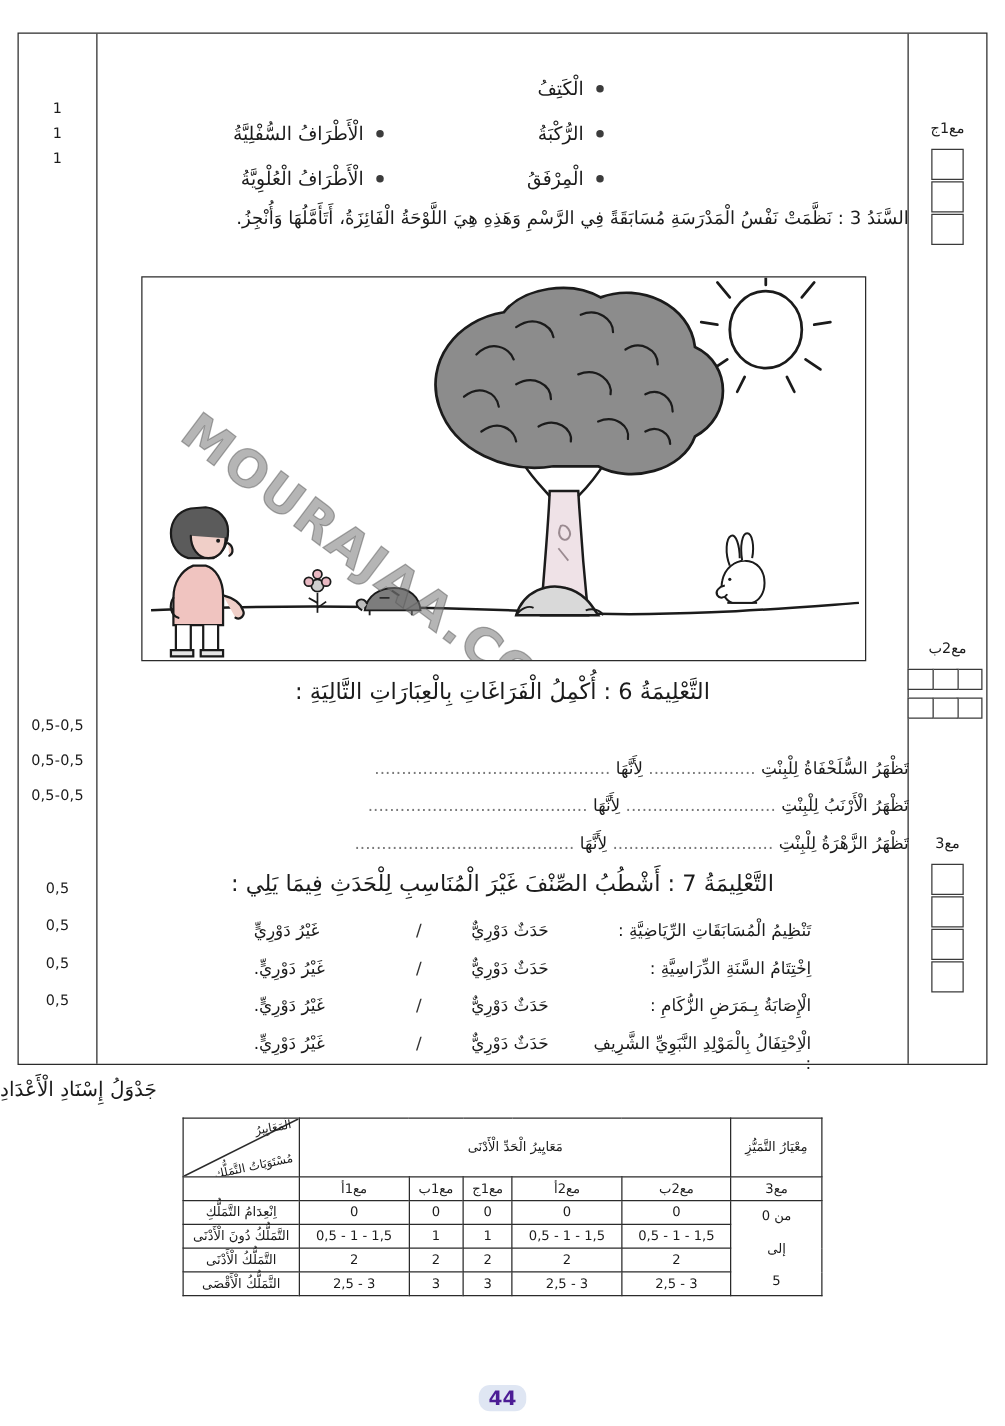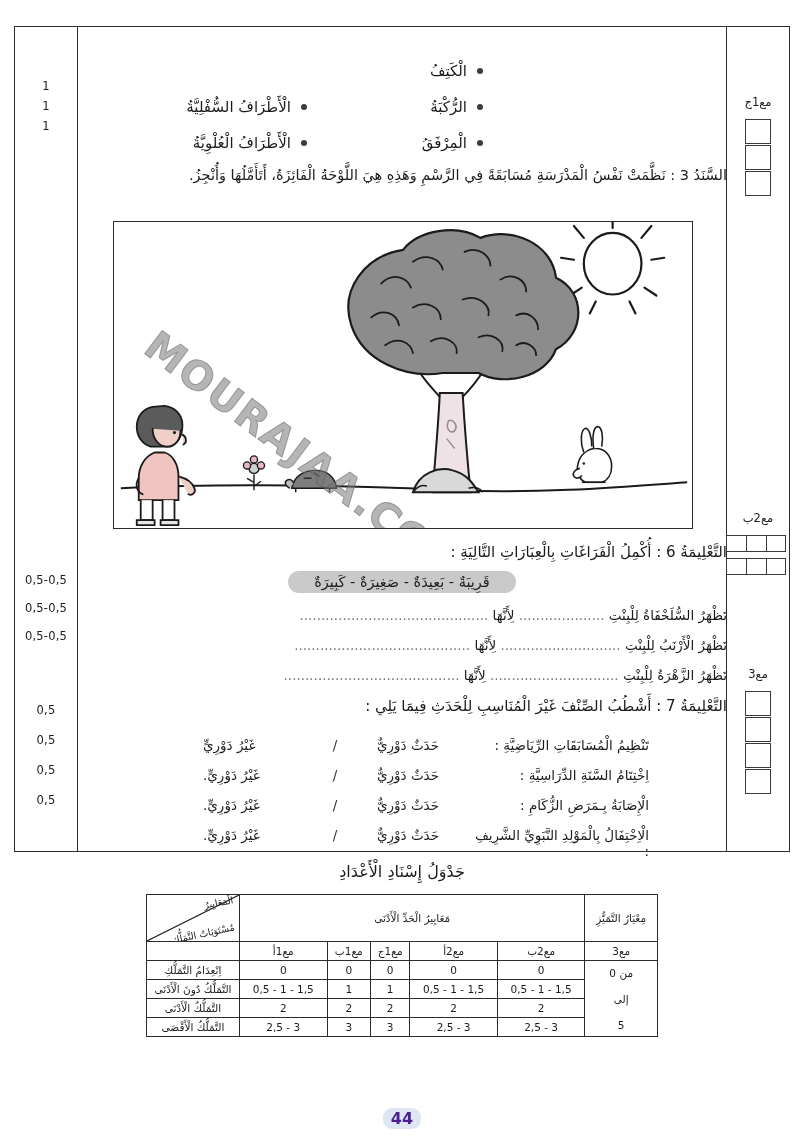--- a/index.html
+++ b/index.html
@@ -71,22 +71,22 @@
     position:absolute;left:50px;top:100px;
     font-family:"DejaVu Sans","Liberation Sans",sans-serif;
     font-size:40px;font-weight:bold;color:rgba(120,120,120,.55);
     transform:rotate(37deg);transform-origin:left top;
     letter-spacing:2px;-webkit-text-stroke:1px rgba(90,90,90,.5);
     pointer-events:none;white-space:nowrap;direction:ltr;
   }
 
   
   .instr{
-    position:absolute;right:0;width:100%;text-align:right;direction:rtl;
-    font-size:15px;white-space:nowrap;
+    position:absolute;right:0;width:100%;text-align:center;direction:rtl;
+    font-size:18px;white-space:nowrap;
   }
   .i6{top:484px;}
   .pill{
     position:absolute;left:0;right:0;top:512px;display:flex;justify-content:center;
   }
   .pill span{
     background:#c9c9c9;border-radius:13px;padding:3px 26px;font-size:14.5px;
     direction:rtl;color:#1d1d1d;
   }
   .fillrow{
@@ -108,21 +108,21 @@
   .qrow .opt1{width:122px;text-align:center;}
   .qrow .sep{width:24px;text-align:center;color:#333;}
   .qrow .opt2{width:120px;text-align:left;}
   .q1{top:678px;}
   .q2{top:708px;}
   .q3{top:738px;}
   .q4{top:768px;}
 
   
   .tbl-title{
-    position:absolute;left:0;right:0;top:862px;text-align:center;
+    position:absolute;left:0;right:0;top:862px;text-align:left;
     font-size:16px;direction:rtl;
   }
   table.grid{
     position:absolute;left:146px;top:894px;width:512px;
     border-collapse:collapse;direction:rtl;background:#fff;
   }
   table.grid td,table.grid th{
     border:1px solid #2b2b2b;font-weight:normal;
     font-size:10.5px;text-align:center;padding:3px 2px;color:#1b1b1b;
   }
@@ -311,23 +311,20 @@
             <path d="M482 228 c -2 -12 0 -22 4 -22 c 4 0 6 10 4 20" fill="#fff"></path>
             <path d="M468 248 c -5 1 -8 5 -6 8 c 2 3 6 2 8 -1" fill="#fff"></path>
             <circle cx="472" cy="243" r="1.3" fill="#1b1b1b" stroke="none"></circle>
             <path d="M470 262 l 24 0"></path>
           </g>
         </svg>
         <div class="wm">MOURAJAA.COM</div>
       </div>
 
       <div class="instr i6">التَّعْلِيمَةُ 6 : أُكْمِلُ الْفَرَاغَاتِ بِالْعِبَارَاتِ التَّالِيَةِ :</div>
-      <div class="pill">
-        <span>قَرِيبَةٌ - بَعِيدَةٌ - صَغِيرَةٌ - كَبِيرَةٌ</span>
-      </div>
 
       <div class="fillrow f1">
         <span>تَظْهَرُ السُّلَحْفَاةُ لِلْبِنْتِ</span>
         <span class="dots">....................</span>
         <span>لِأَنَّهَا</span>
         <span class="dots">............................................</span>
       </div>
       <div class="fillrow f2">
         <span>تَظْهَرُ الْأَرْنَبُ لِلْبِنْتِ</span>
         <span class="dots">............................</span>

